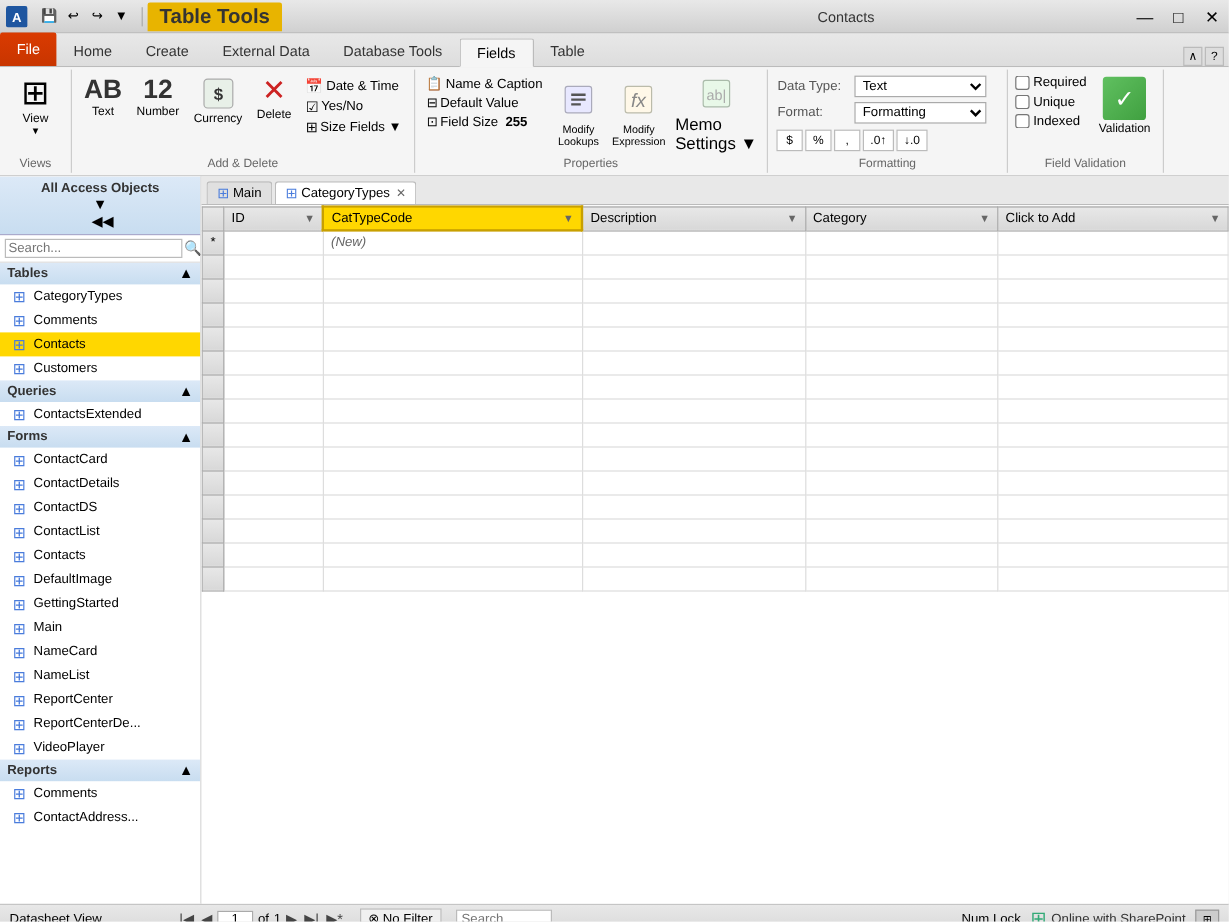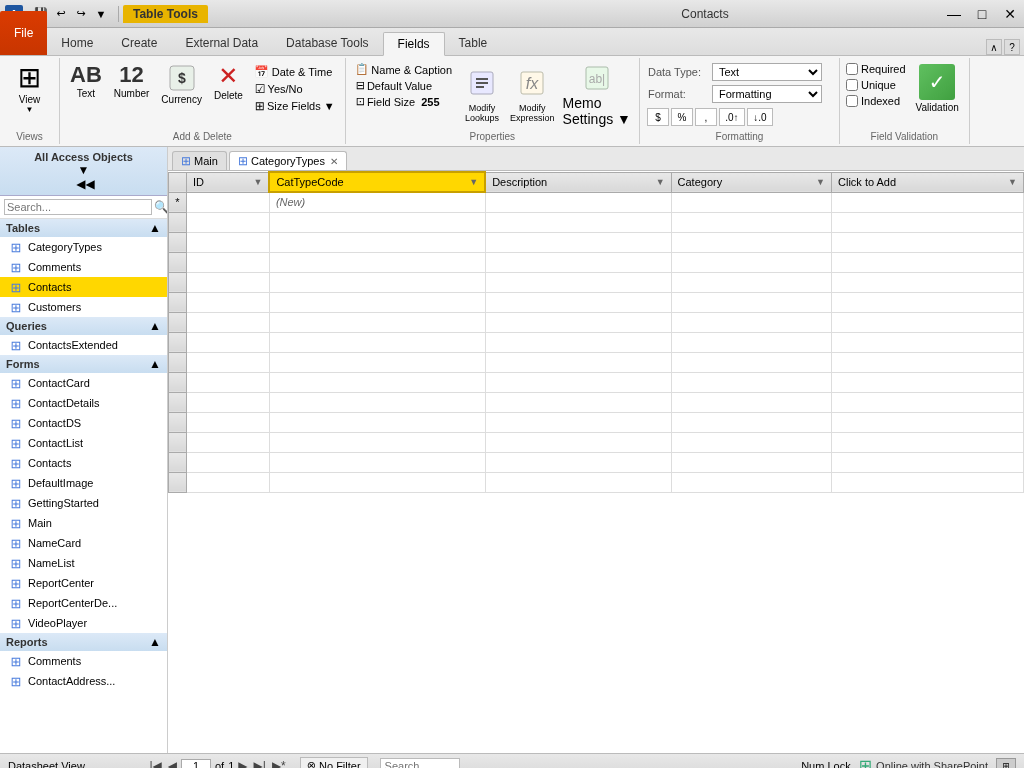--- a/index.html
+++ b/index.html
@@ -7,28 +7,28 @@
 
     
     .title-bar { height: 28px; background: linear-gradient(to bottom, #e8e8e8, #d0d0d0); display: flex; align-items: center; border-bottom: 1px solid #aaa; }
     .title-bar-icon { width: 20px; height: 20px; margin: 0 4px; display: flex; align-items: center; justify-content: center; }
     .title-bar-left { display: flex; align-items: center; flex: 1; }
     .title-bar-title { flex: 1; text-align: center; font-size: 12px; color: #333; font-weight: normal; }
     .title-bar-controls { display: flex; }
     .title-bar-btn { width: 28px; height: 28px; display: flex; align-items: center; justify-content: center; cursor: pointer; font-size: 14px; }
     .quick-access { display: flex; align-items: center; gap: 2px; margin: 0 4px; }
     .qa-btn { width: 18px; height: 18px; display: flex; align-items: center; justify-content: center; font-size: 11px; cursor: pointer; }
-    .table-tools-tab { background: #e8b400; color: #333; font-size: 12px; font-weight: bold; padding: 2px 10px; border-radius: 2px 2px 0 0; }
+    .table-tools-tab { background: #e8b400; color: #333; font-size: 17px; font-weight: bold; padding: 2px 10px; border-radius: 2px 2px 0 0; }
 
     
     .ribbon { background: #f5f5f5; border-bottom: 1px solid #bbb; }
     .ribbon-tabs { display: flex; align-items: flex-end; height: 28px; padding-left: 0; background: linear-gradient(to bottom, #e8e8e8, #ddd); border-bottom: 1px solid #bbb; }
     .ribbon-tab { padding: 4px 14px; font-size: 12px; cursor: pointer; border-radius: 2px 2px 0 0; color: #333; height: 24px; display: flex; align-items: center; }
     .ribbon-tab.active { background: #f5f5f5; border: 1px solid #bbb; border-bottom: 1px solid #f5f5f5; color: #000; margin-bottom: -1px; z-index: 2; }
-    .ribbon-tab.file-tab { background: linear-gradient(to bottom, #da3b01, #c83500); color: white; padding: 4px 14px; border-radius: 2px 2px 0 0; height: 44px; text-align: right; }
+    .ribbon-tab.file-tab { background: linear-gradient(to bottom, #da3b01, #c83500); color: white; padding: 4px 14px; border-radius: 2px 2px 0 0; height: 28px; text-align: right; }
     .ribbon-content { display: flex; align-items: stretch; padding: 2px 0; background: #f5f5f5; min-height: 82px; }
     .ribbon-group { display: flex; flex-direction: column; align-items: flex-start; padding: 2px 6px; border-right: 1px solid #ccc; min-width: fit-content; }
     .ribbon-group-label { font-size: 10px; color: #666; text-align: center; width: 100%; margin-top: auto; padding-top: 2px; }
     .ribbon-btn { display: flex; flex-direction: column; align-items: center; justify-content: center; cursor: pointer; padding: 2px 4px; border-radius: 3px; min-width: 40px; }
     .ribbon-btn .icon { font-size: 24px; line-height: 1; }
     .prop-row { display: flex; align-items: center; gap: 4px; padding: 1px 2px; font-size: 11px; }
     .prop-label { color: #555; min-width: 60px; }
     .prop-select { width: 110px; font-size: 11px; border: 1px solid #aaa; padding: 1px 2px; background: white; }
     .fmt-row { display: flex; align-items: center; gap: 2px; padding: 1px; }
     .fmt-btn { width: 22px; height: 18px; border: 1px solid #bbb; background: white; font-size: 10px; cursor: pointer; display: flex; align-items: center; justify-content: center; }

